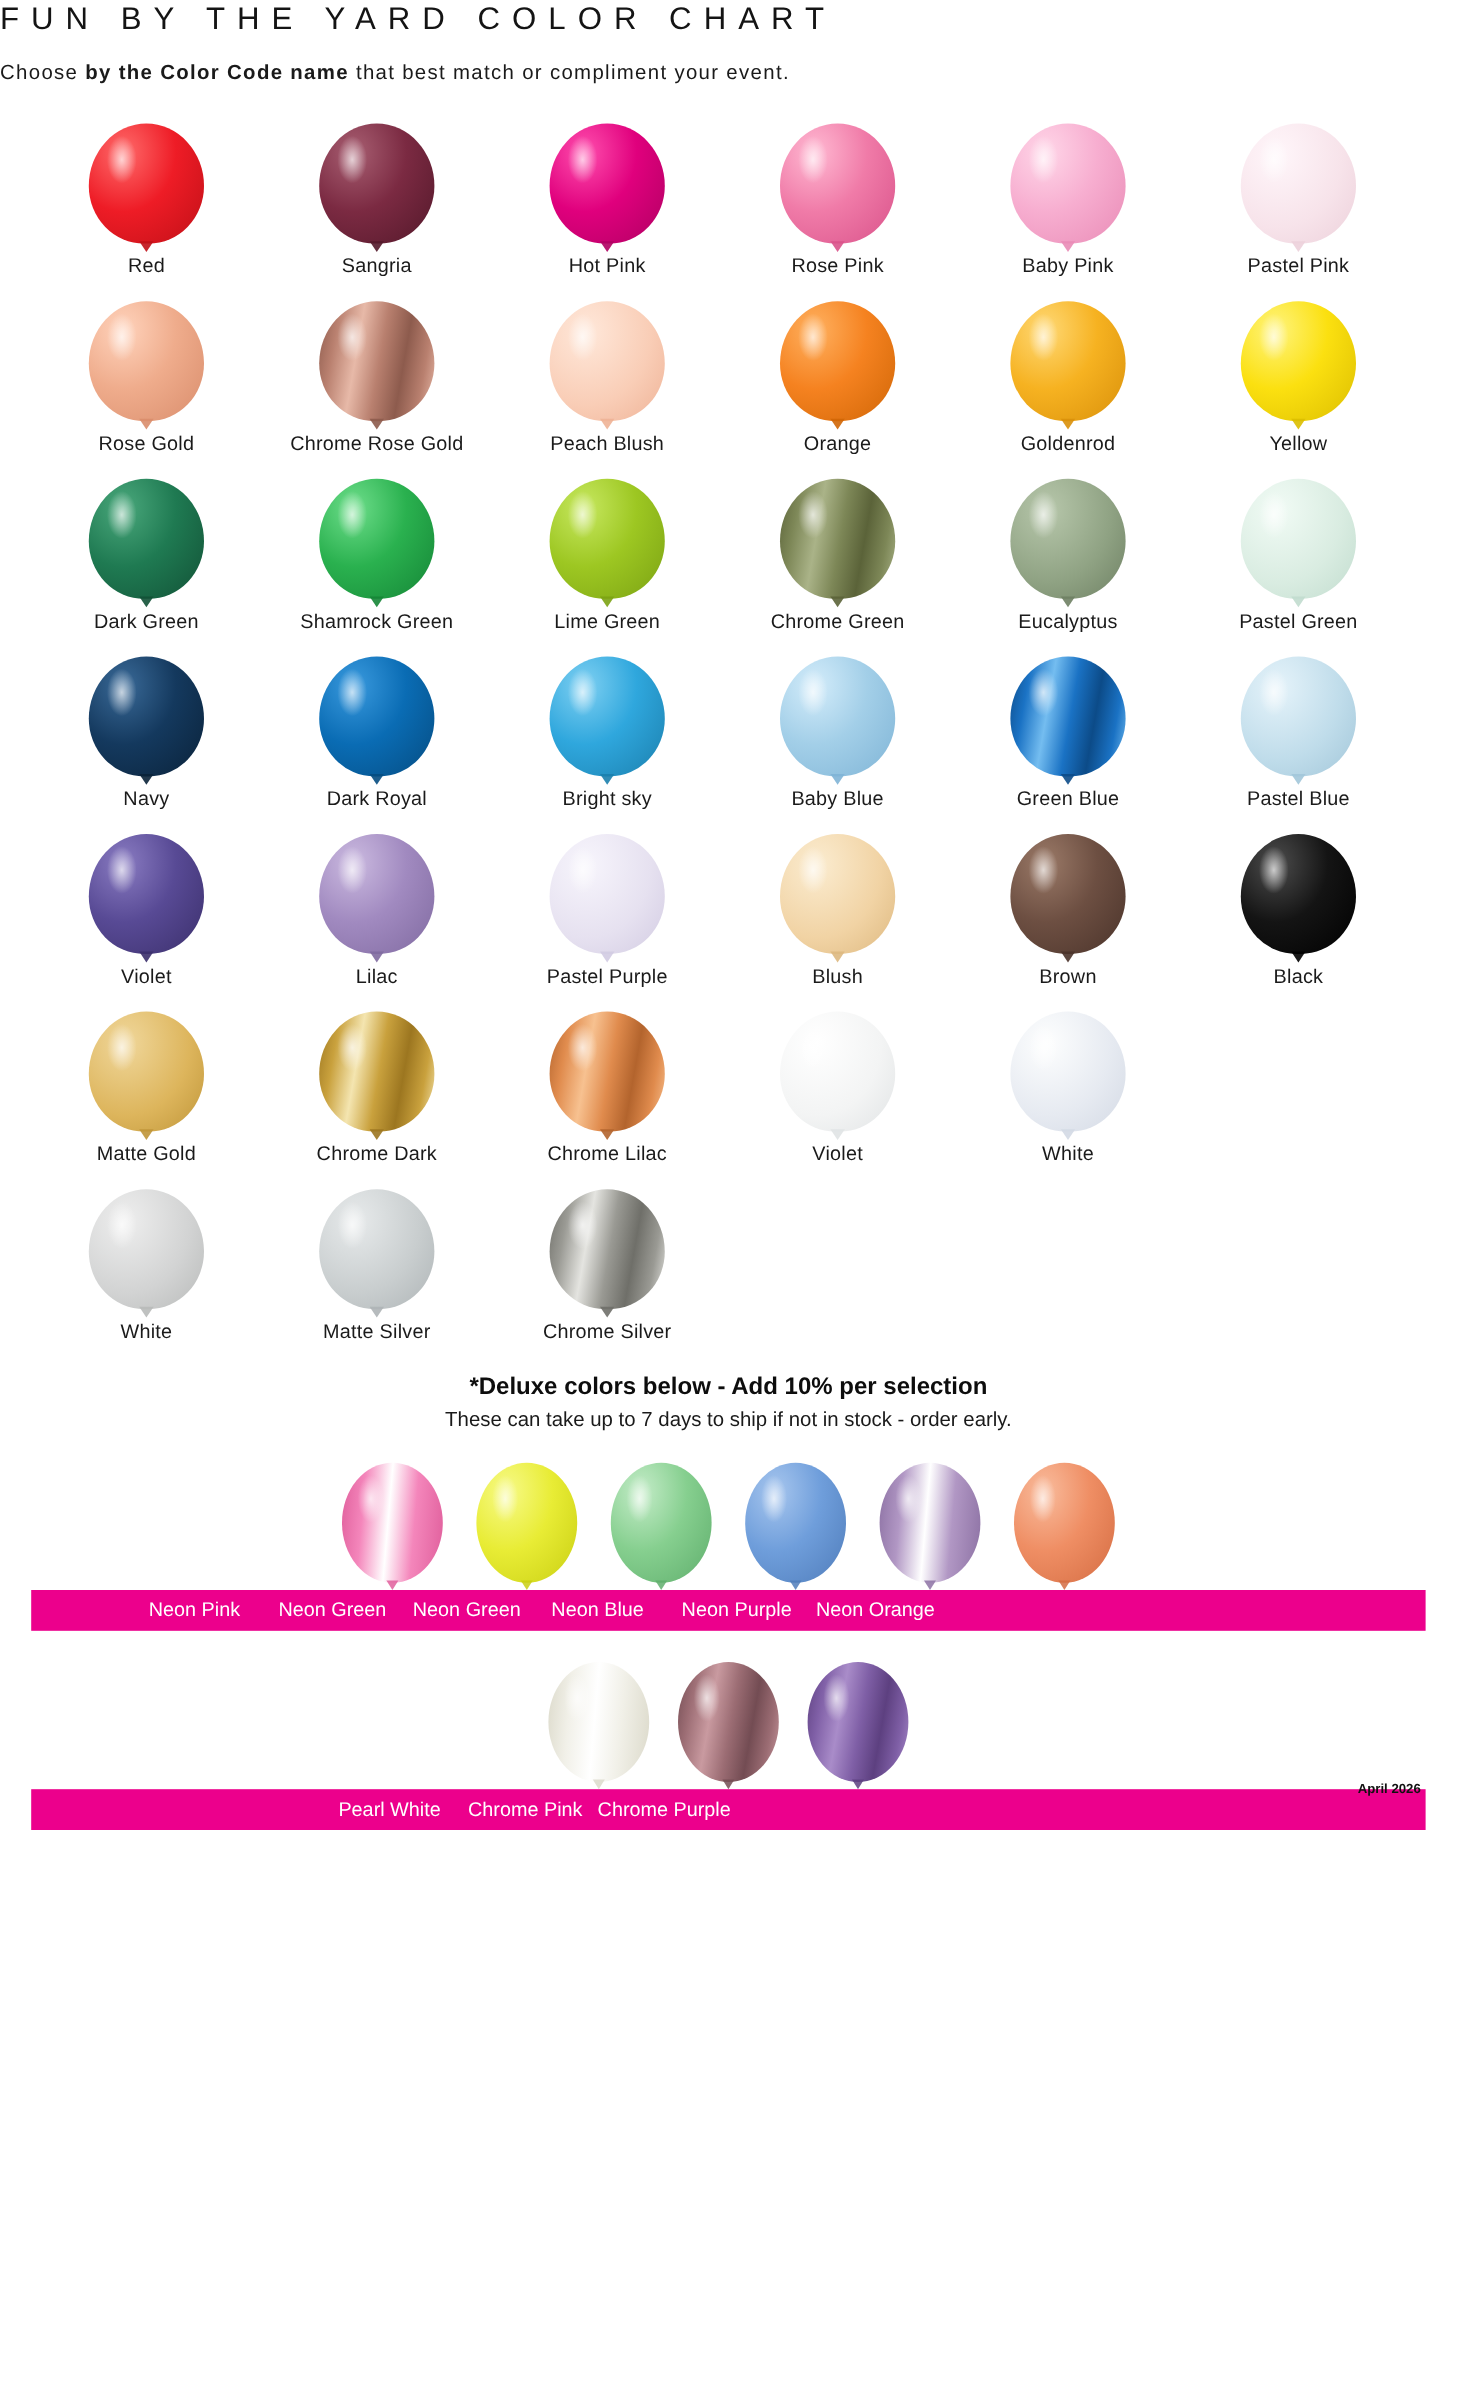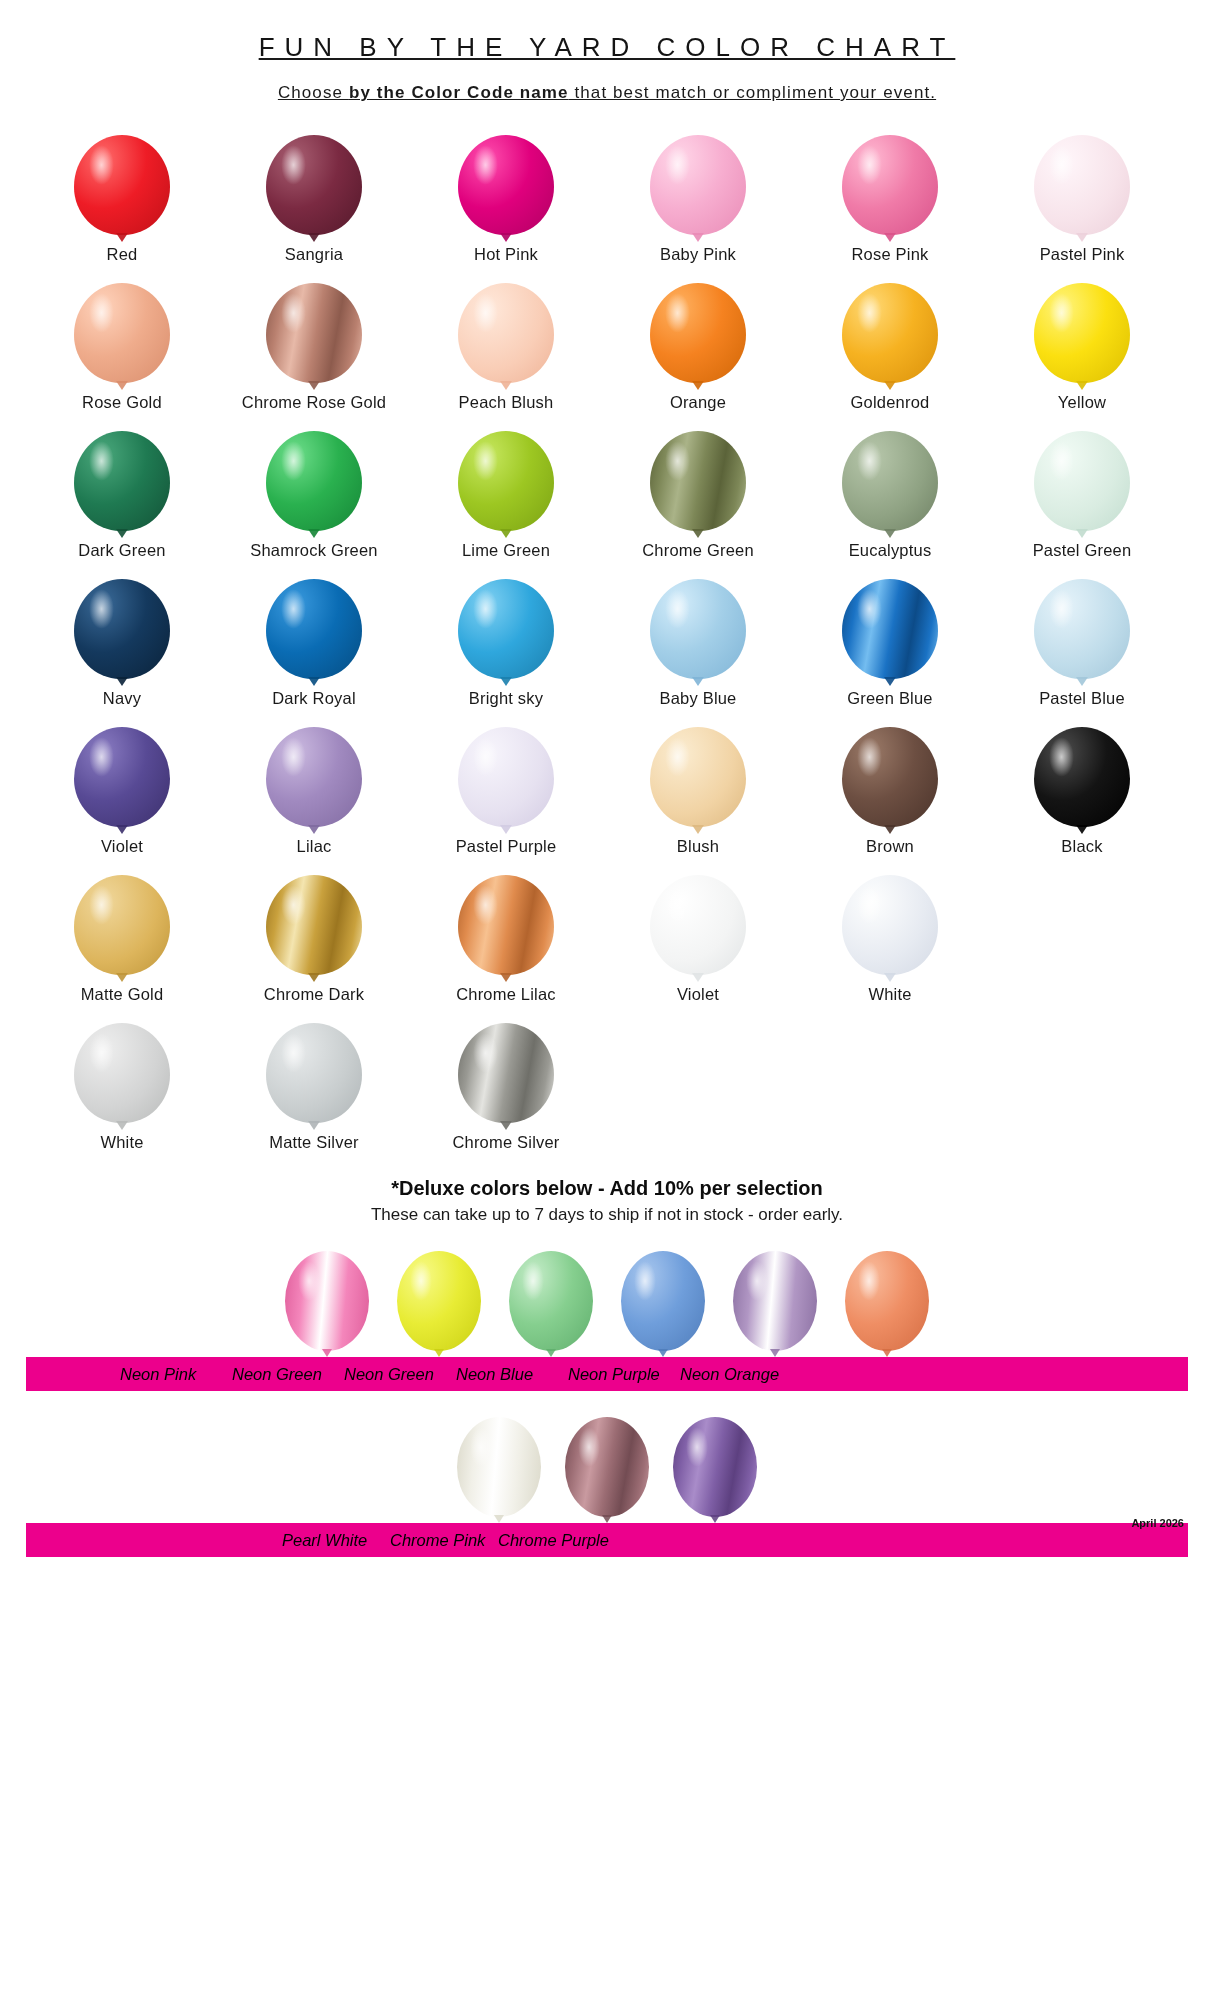--- a/index.html
+++ b/index.html
@@ -10,21 +10,21 @@
   body {
     width: 1214px;
     height: 2000px;
     font-family: "Liberation Sans", sans-serif;
     color: #1a1a1a;
     position: relative;
     overflow: hidden;
   }
 
   
-  .header { padding-top: 32px; text-align: center; text-decoration: underline; }
+  .header { text-align: left; }
   .chart-title {
     font-size: 26px;
     letter-spacing: 10px;
     font-weight: 400;
     color: #141414;
     margin: 0 0 20px 0;
     font-family: "Liberation Sans", sans-serif;
   }
   .chart-subtitle {
     font-size: 17px;
@@ -139,25 +139,24 @@
     align-items: center;
   }
   .bar-labels {
     display: flex;
     gap: 28px;
     padding-left: 94px;
   }
   .bar-labels.chrome-labels { padding-left: 256px; gap: 24px; }
   .bar-label {
     width: 84px;
-    text-align: left;
+    text-align: center;
     font-size: 16.5px;
-    color: #000000;
+    color: #ffffff;
     white-space: nowrap;
-    font-style: italic;
   }
   .date-stamp {
     position: absolute;
     right: 30px;
     font-size: 11px;
     font-weight: 700;
     color: #111;
   }
 </style>
 </head>
@@ -191,33 +190,33 @@
       <div class="swatch-cell">
         <div class="balloon-wrap">
           <div class="balloon" style="background: radial-gradient(at 30% 24%, rgb(255, 79, 174) 0%, rgb(224, 0, 125) 46%, rgb(176, 0, 98) 100%); color: rgb(176, 0, 98);">
             <span class="gloss" style="position: absolute; left: 16%; top: 10%; width: 26%; height: 40%; border-radius: 50%; background: radial-gradient(rgba(255, 255, 255, 0.72), rgba(255, 255, 255, 0) 70%);"></span>
           </div>
         </div>
         <div class="swatch-label">Hot Pink</div>
       </div>
       <div class="swatch-cell">
         <div class="balloon-wrap">
+          <div class="balloon" style="background: radial-gradient(at 30% 24%, rgb(255, 185, 210) 0%, rgb(240, 123, 168) 46%, rgb(217, 82, 138) 100%); color: rgb(217, 82, 138);">
+            <span class="gloss" style="position: absolute; left: 16%; top: 10%; width: 26%; height: 40%; border-radius: 50%; background: radial-gradient(rgba(255, 255, 255, 0.72), rgba(255, 255, 255, 0) 70%);"></span>
+          </div>
+        </div>
+        <div class="swatch-label">Rose Pink</div>
+      </div>
+      <div class="swatch-cell">
+        <div class="balloon-wrap">
           <div class="balloon" style="background: radial-gradient(at 30% 24%, rgb(255, 214, 232) 0%, rgb(247, 174, 208) 46%, rgb(233, 139, 182) 100%); color: rgb(233, 139, 182);">
             <span class="gloss" style="position: absolute; left: 16%; top: 10%; width: 26%; height: 40%; border-radius: 50%; background: radial-gradient(rgba(255, 255, 255, 0.72), rgba(255, 255, 255, 0) 70%);"></span>
           </div>
         </div>
         <div class="swatch-label">Baby Pink</div>
-      </div>
-      <div class="swatch-cell">
-        <div class="balloon-wrap">
-          <div class="balloon" style="background: radial-gradient(at 30% 24%, rgb(255, 185, 210) 0%, rgb(240, 123, 168) 46%, rgb(217, 82, 138) 100%); color: rgb(217, 82, 138);">
-            <span class="gloss" style="position: absolute; left: 16%; top: 10%; width: 26%; height: 40%; border-radius: 50%; background: radial-gradient(rgba(255, 255, 255, 0.72), rgba(255, 255, 255, 0) 70%);"></span>
-          </div>
-        </div>
-        <div class="swatch-label">Rose Pink</div>
       </div>
       <div class="swatch-cell">
         <div class="balloon-wrap">
           <div class="balloon" style="background: radial-gradient(at 32% 26%, rgb(255, 246, 250) 0%, rgb(247, 227, 234) 58%, rgb(236, 208, 218) 100%); color: rgb(236, 208, 218);">
             <span class="gloss" style="position: absolute; left: 16%; top: 10%; width: 26%; height: 40%; border-radius: 50%; background: radial-gradient(rgba(255, 255, 255, 0.72), rgba(255, 255, 255, 0) 70%);"></span>
           </div>
         </div>
         <div class="swatch-label">Pastel Pink</div>
       </div>
     </div>

